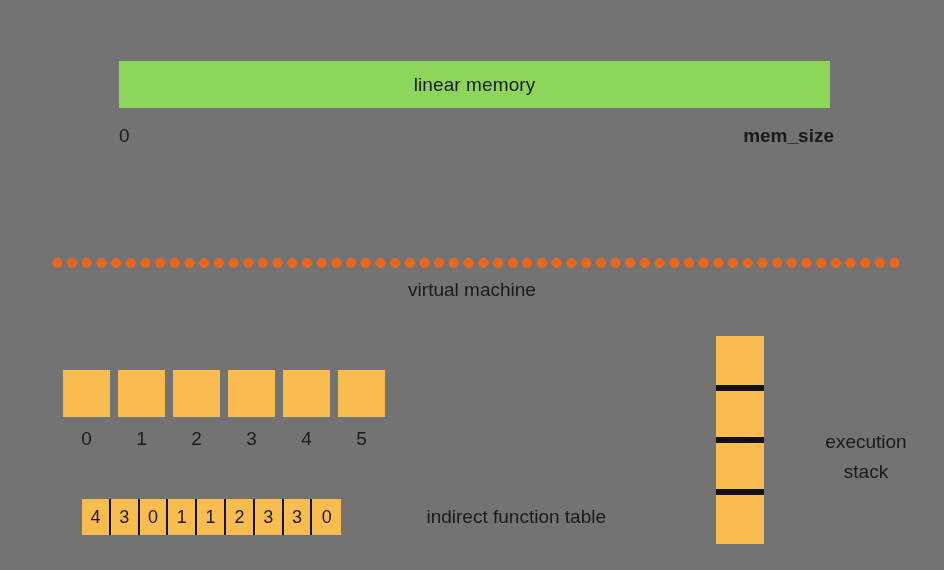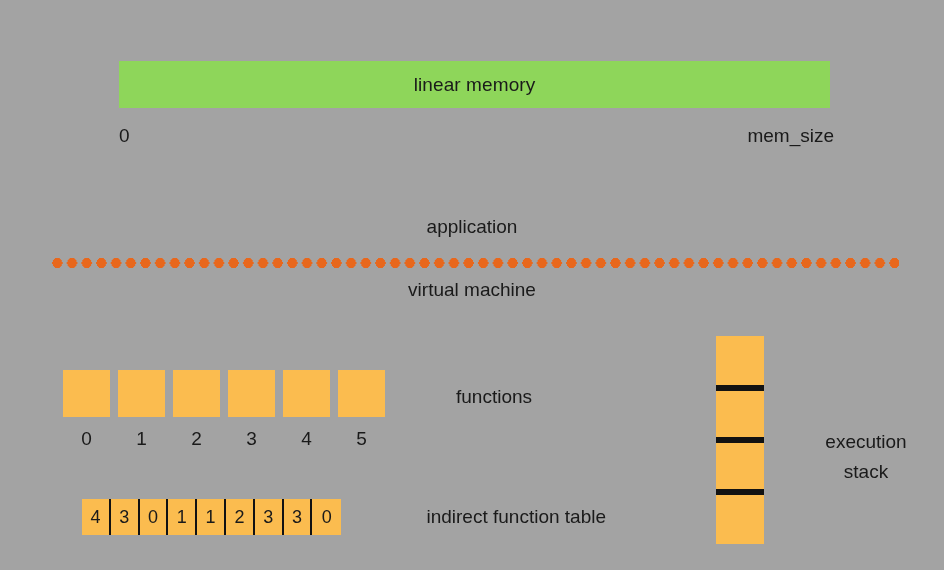--- a/index.html
+++ b/index.html
@@ -5,21 +5,21 @@
 <style>
   html, body {
     margin: 0;
     padding: 0;
     background: #ffffff;
   }
   #stage {
     position: relative;
     width: 944px;
     height: 570px;
-    background: #a3a3a3;
+    background: #737373;
     font-family: "Liberation Sans", sans-serif;
     color: #1a1a1a;
     overflow: hidden;
   }
 
   
   .linear-memory-bar {
     position: absolute;
     left: 119px;
     top: 61px;
@@ -42,20 +42,21 @@
     font-size: 19px;
     text-align: left;
   }
   .mem-axis-right {
     position: absolute;
     left: 600px;
     width: 234px;
     top: 125px;
     font-size: 19px;
     text-align: right;
+    font-weight: bold;
   }
 
   
   .band-label {
     position: absolute;
     left: 0;
     width: 944px;
     text-align: center;
     font-size: 19px;
     color: #1a1a1a;
@@ -170,41 +171,39 @@
 <body>
 
 <div id="stage" style="--green: #8ed65a; --orange: #fbbc4f; --dot: #e8671c;">
 
   <div class="linear-memory-bar">
     <span class="linear-memory-label">linear memory</span>
   </div>
   <div class="mem-axis-left">0</div>
   <div class="mem-axis-right">mem_size</div>
 
-  <div class="band-label application">application</div>
   <div class="dotted-divider"></div>
   <div class="band-label vm">virtual machine</div>
 
   <div class="functions-row" id="functions-row">
       <div class="function-box"></div>
       <div class="function-box"></div>
       <div class="function-box"></div>
       <div class="function-box"></div>
       <div class="function-box"></div>
       <div class="function-box"></div>
     </div>
   <div class="function-index-row" id="function-index-row">
       <div class="function-index">0</div>
       <div class="function-index">1</div>
       <div class="function-index">2</div>
       <div class="function-index">3</div>
       <div class="function-index">4</div>
       <div class="function-index">5</div>
     </div>
-  <div class="functions-caption">functions</div>
 
   <div class="indirect-table" id="indirect-table">
       <div class="indirect-cell">4</div>
       <div class="indirect-cell">3</div>
       <div class="indirect-cell">0</div>
       <div class="indirect-cell">1</div>
       <div class="indirect-cell">1</div>
       <div class="indirect-cell">2</div>
       <div class="indirect-cell">3</div>
       <div class="indirect-cell">3</div>

